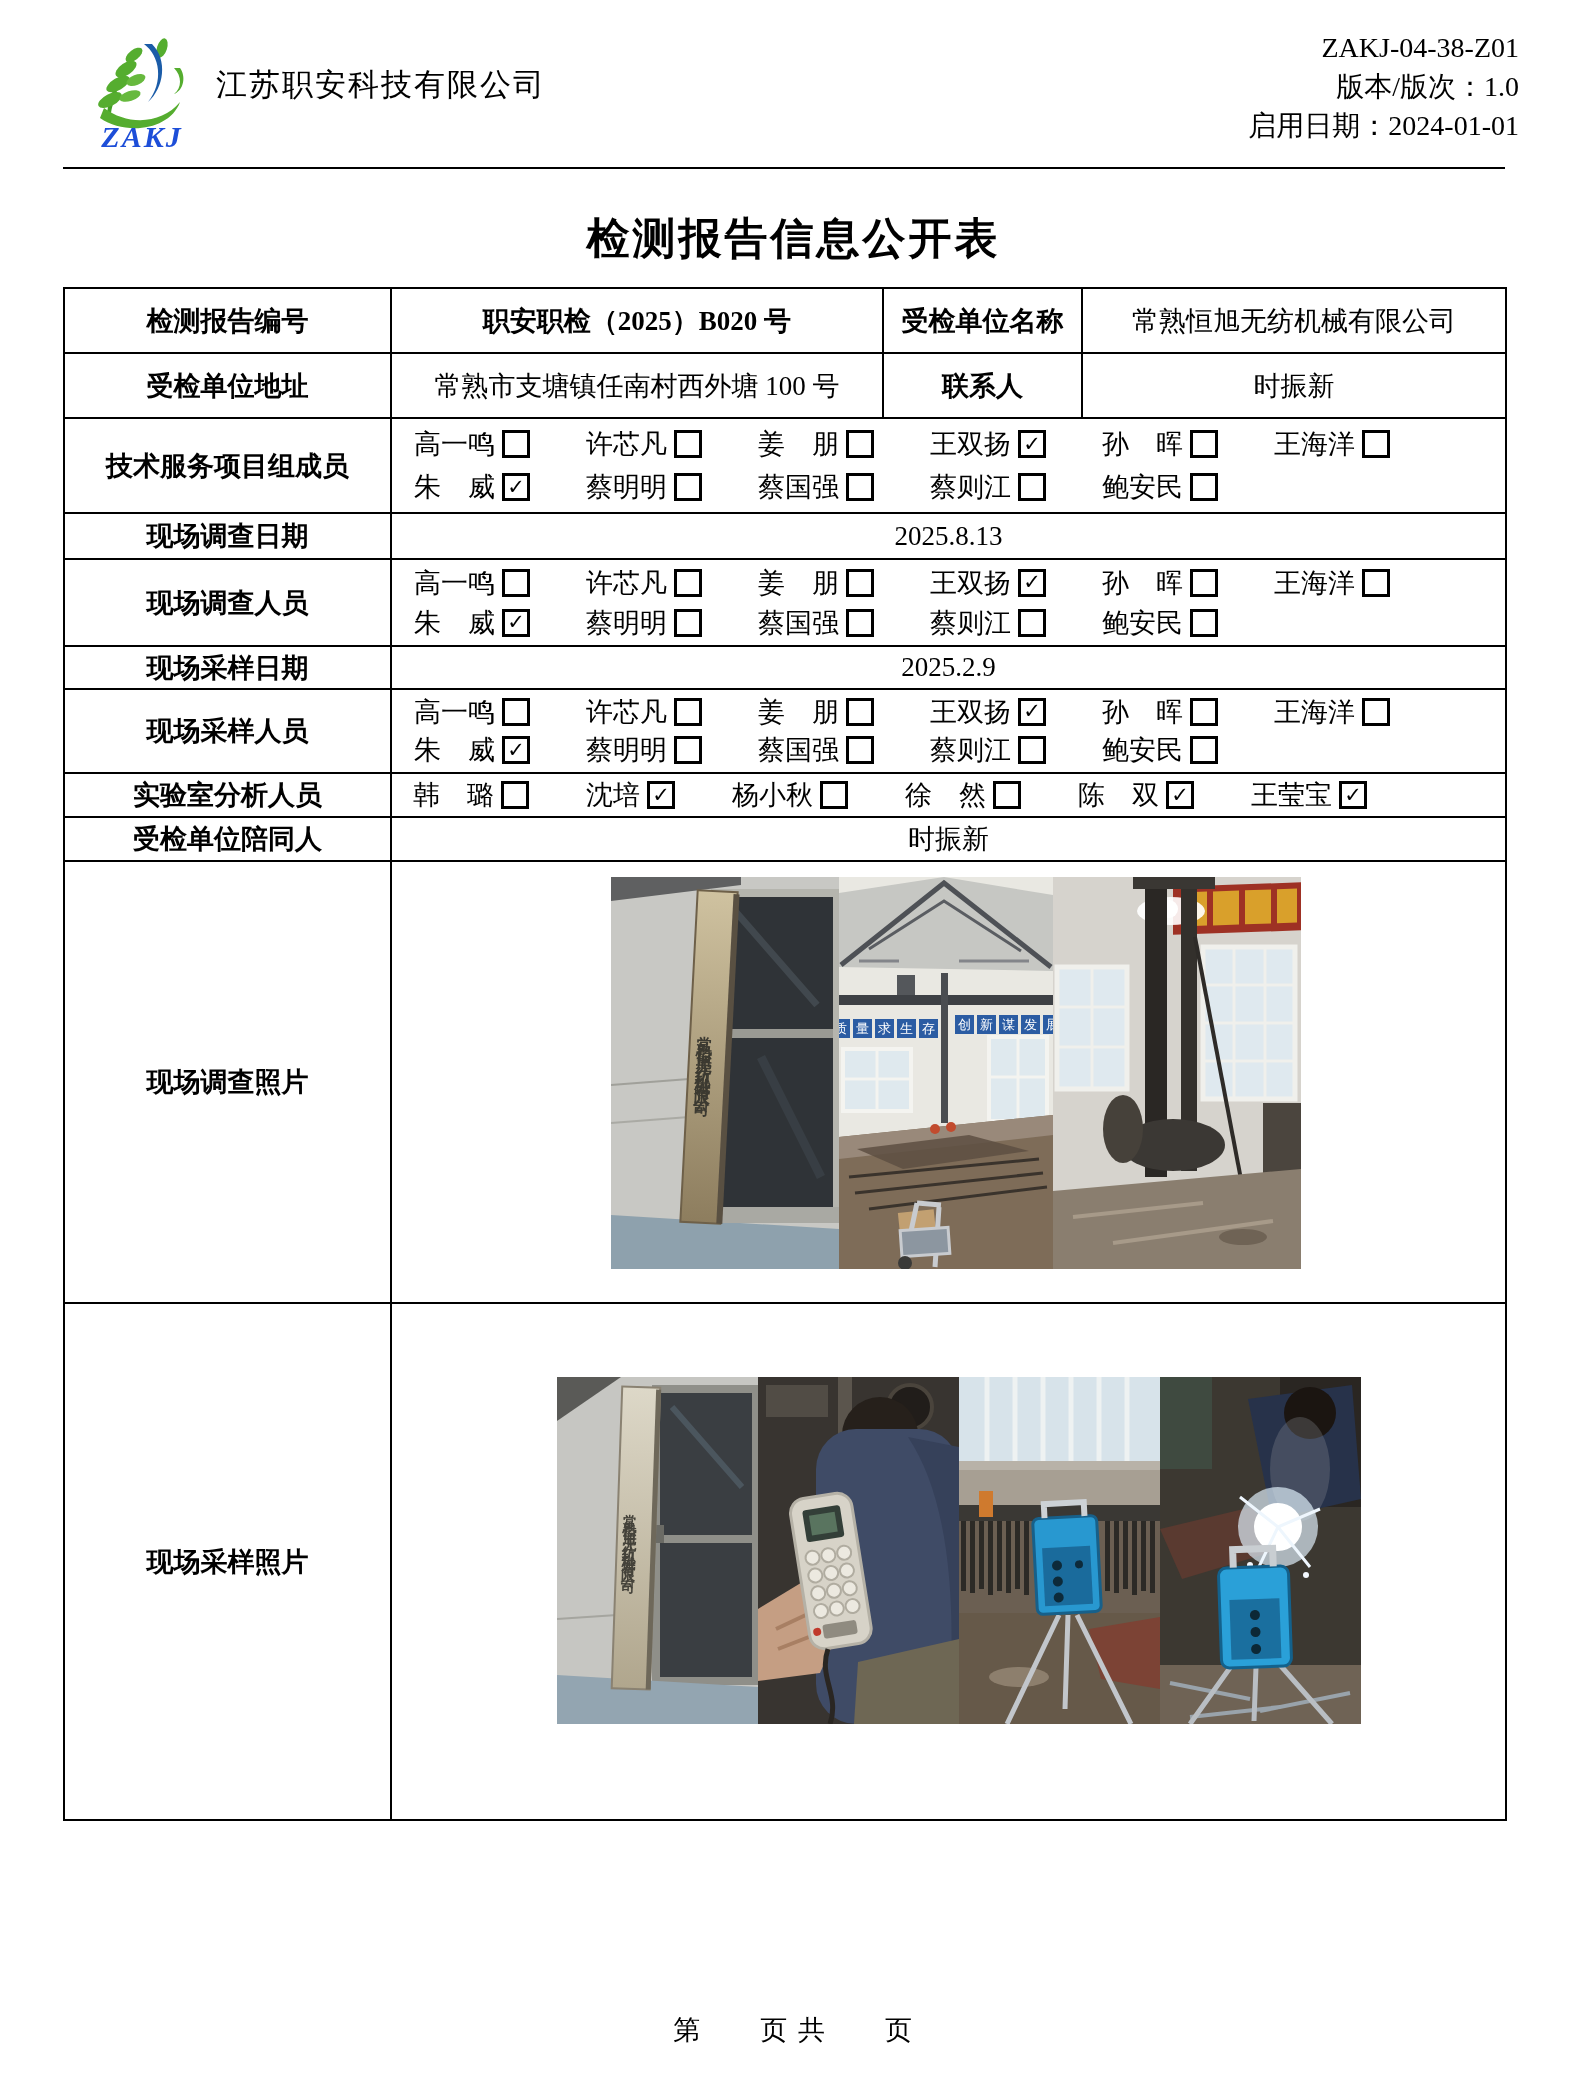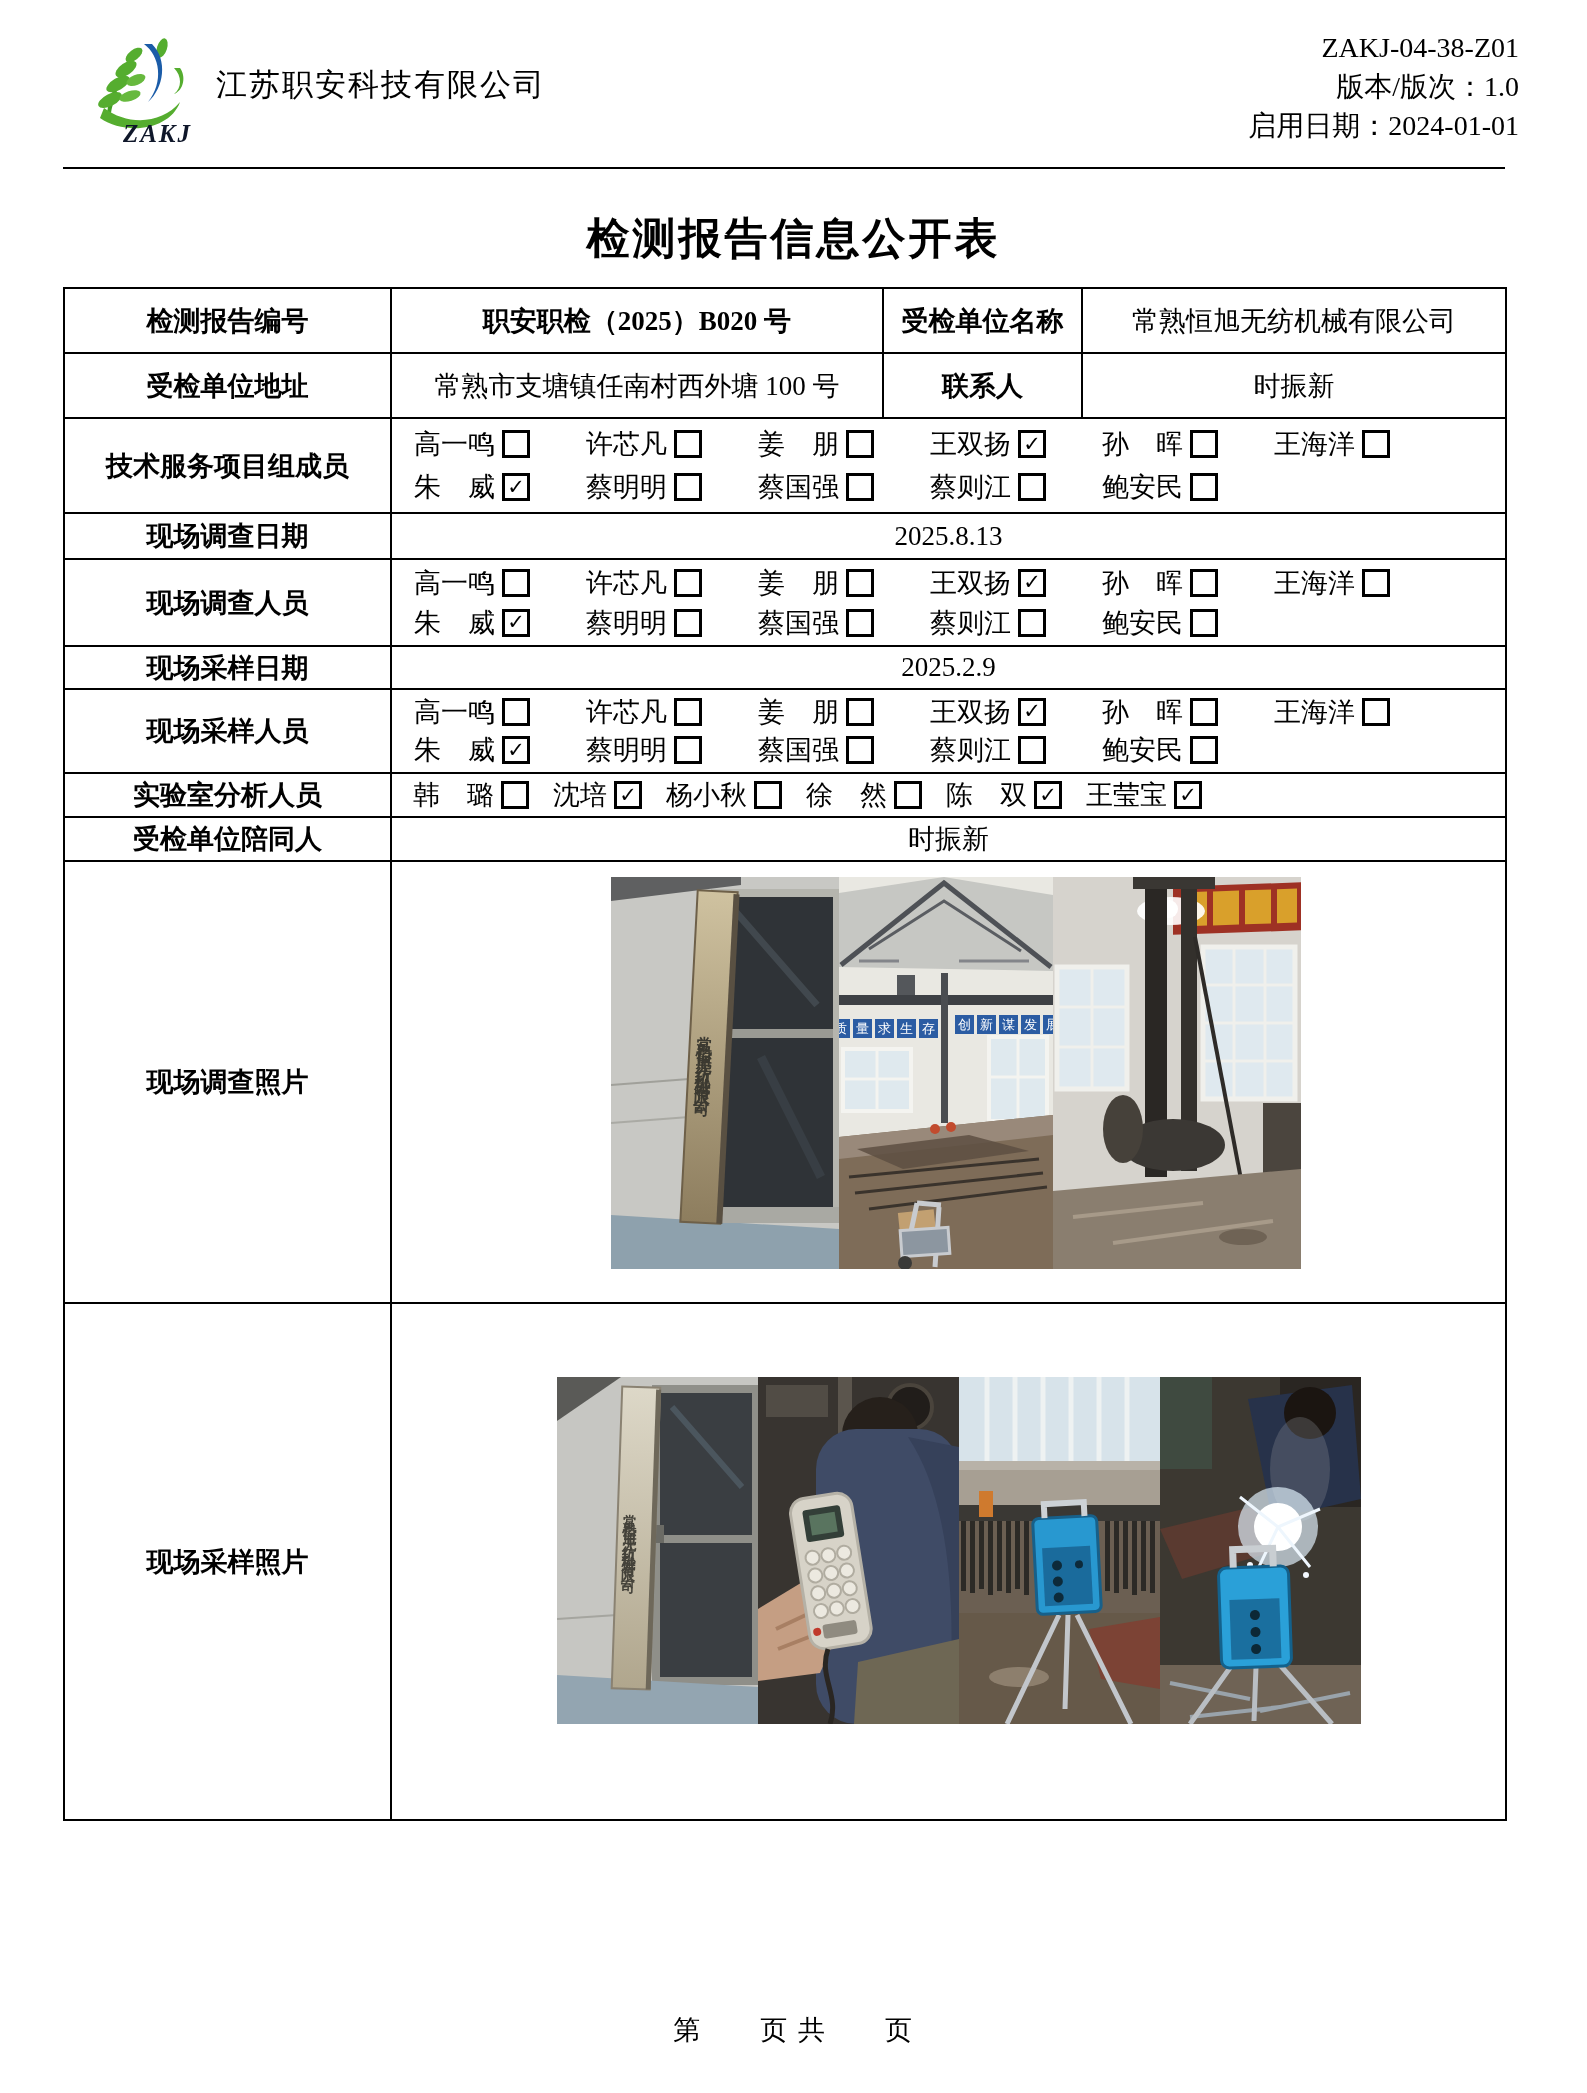--- a/index.html
+++ b/index.html
@@ -1,36 +1,36 @@
 <!DOCTYPE html>
 <html><head>
 <meta charset="utf-8">
 <style>
   html,body{margin:0;padding:0;background:#fff;}
   #page{position:relative;width:1587px;height:2093px;background:#ffffff;overflow:hidden;
         font-family:"Liberation Serif","DejaVu Serif",serif;color:#000;}
   
   .logo-wrap{position:absolute;left:78px;top:34px;width:130px;height:120px;}
-  .logo-zakj{position:absolute;left:14px;top:86px;width:100px;text-align:right;
-             font-style:italic;font-weight:bold;font-size:25px;color:#0f172a;letter-spacing:2px;}
+  .logo-zakj{position:absolute;left:14px;top:86px;width:100px;text-align:center;
+             font-style:italic;font-weight:bold;font-size:30px;color:#1d4ed8;letter-spacing:2px;}
   .company-name{position:absolute;left:216px;top:64px;font-size:31px;letter-spacing:2px;}
   .head-right{position:absolute;right:68px;top:28px;text-align:right;font-size:28px;line-height:39px;}
   .head-rule{position:absolute;left:63px;top:167px;width:1442px;border-top:2px solid #000;}
   
   .page-title{position:absolute;left:0;top:210px;width:100%;text-align:center;
               font-size:43px;font-weight:bold;letter-spacing:3px;}
   
   table.doc{position:absolute;left:63px;top:287px;width:1442px;border-collapse:collapse;table-layout:fixed;}
   table.doc td{border:2px solid #000;font-size:27px;vertical-align:middle;padding:0;overflow:hidden;}
   td.lbl{text-align:center;font-weight:bold;padding:0 4px;font-family:Liberation Serif, serif;}
   td.val{text-align:center;}
   td.valb{text-align:center;font-weight:bold;}
   .mstack{display:flex;flex-direction:column;justify-content:space-evenly;}
   .mline{display:flex;align-items:center;padding-left:22px;gap:56px;white-space:nowrap;}
-  .mline.lab{gap:24px;padding-left:21px;}
+  .mline.lab{gap:57px;padding-left:21px;}
   .member{display:inline-flex;align-items:center;}
   .cbox{width:22px;height:22px;border:3px solid #000;margin-left:7px;display:inline-flex;
         align-items:center;justify-content:center;font-size:21px;font-weight:bold;line-height:1;
         font-family:"DejaVu Sans",sans-serif;background:#fff;}
   td.photocell{position:relative;}
   .photo{position:absolute;overflow:hidden;background:#ccc;}
   .photo svg{display:block;}
   .vtext{position:absolute;writing-mode:vertical-rl;text-orientation:upright;text-align:center;
          font-family:"Liberation Sans","DejaVu Sans",sans-serif;font-weight:bold;}
   .bannergroup{position:absolute;display:flex;gap:3px;}

